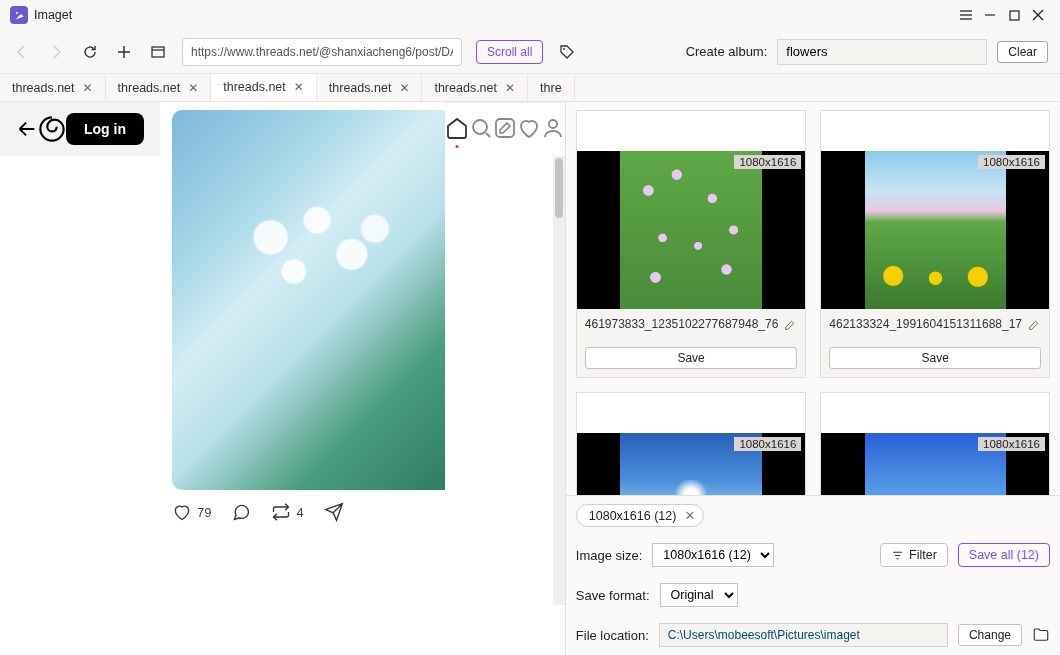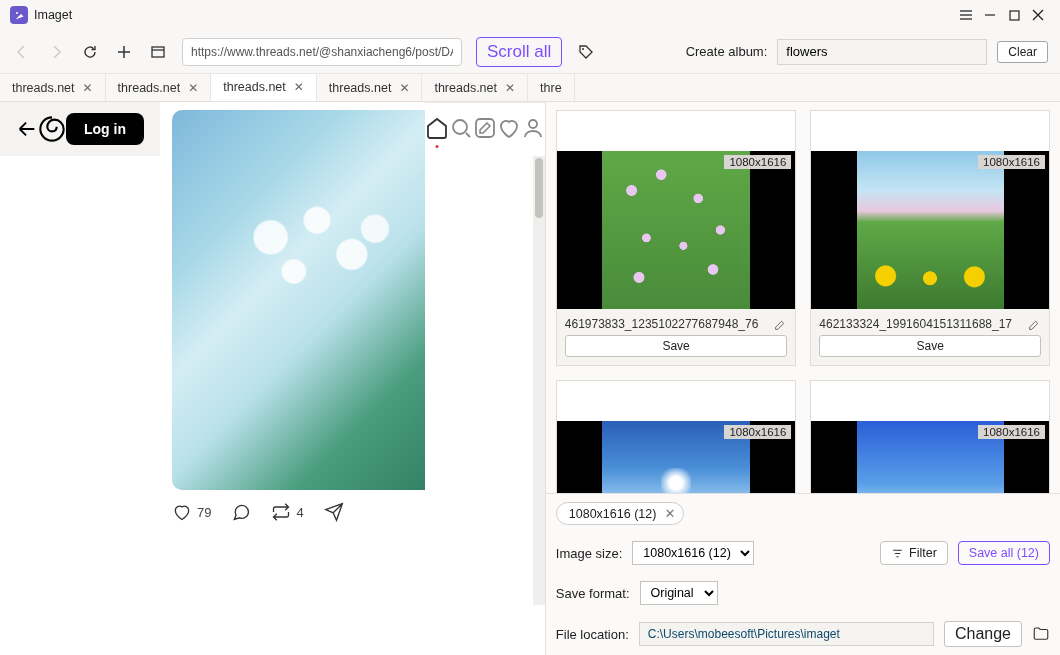--- a/index.html
+++ b/index.html
@@ -9,21 +9,21 @@
 .titlebar .logo { width: 18px; height: 18px; background: #6a5acd; border-radius: 4px; display: flex; align-items: center; justify-content: center; margin-right: 6px; }
 .titlebar .logo svg { width: 12px; height: 12px; fill: #fff; }
 .titlebar .title { font-size: 12.5px; font-weight: 500; }
 .titlebar .spacer { flex: 1; }
 .win-btn { width: 24px; height: 24px; display: flex; align-items: center; justify-content: center; cursor: pointer; }
 
 .toolbar { display: flex; align-items: center; height: 44px; padding: 0 12px; gap: 14px; border-bottom: 1px solid #e8e5e2; }
 .toolbar .nav-btn { width: 20px; height: 20px; display: flex; align-items: center; justify-content: center; cursor: pointer; color: #555; }
 .toolbar .nav-btn.disabled { color: #ccc; }
 .urlbar { flex: 1; max-width: 280px; height: 28px; border: 1px solid #d0d0d0; border-radius: 4px; padding: 0 8px; font-size: 12px; color: #555; background: #fff; }
-.scroll-all { border: 1.5px solid #7c4dff; color: #7c4dff; padding: 4px 10px; border-radius: 4px; font-size: 17px; font-weight: 500; cursor: pointer; }
+.scroll-all { border: 1.5px solid #7c4dff; color: #7c4dff; padding: 4px 10px; border-radius: 4px; font-size: 12px; font-weight: 500; cursor: pointer; }
 .toolbar .right-controls { margin-left: auto; display: flex; align-items: center; gap: 10px; }
 .album-label { font-size: 13px; color: #222; }
 .album-input { width: 210px; height: 26px; border: 1px solid #d5d5d5; background: #f5f3f0; padding: 0 8px; font-size: 13px; }
 .clear-btn { border: 1px solid #a3a3a3; background: #fff; padding: 3px 10px; border-radius: 3px; font-size: 12px; cursor: pointer; }
 
 .tabbar { display: flex; height: 28px; border-bottom: 1px solid #e3e0dd; overflow: hidden; }
 .tab { display: flex; align-items: center; padding: 0 12px; gap: 8px; font-size: 12.5px; color: #333; border-right: 1px solid #e8e5e2; cursor: pointer; }
 .tab.active { background: #fff; border-bottom: 2px solid #fff; margin-bottom: -1px; }
 .tab .close { font-size: 12px; color: #666; }
 
@@ -54,35 +54,35 @@
 .t1::before { content:""; position:absolute; inset:0 19% 0 19%; background: radial-gradient(circle at 20% 25%,#e8c8f0 3%,transparent 3.5%),radial-gradient(circle at 40% 15%,#e8c8f0 3%,transparent 3.5%),radial-gradient(circle at 65% 30%,#e8c8f0 3%,transparent 3.5%),radial-gradient(circle at 80% 50%,#e8c8f0 3%,transparent 3.5%),radial-gradient(circle at 30% 55%,#e8c8f0 3%,transparent 3.5%),radial-gradient(circle at 55% 60%,#e8c8f0 3%,transparent 3.5%),radial-gradient(circle at 75% 75%,#e8c8f0 3%,transparent 3.5%),radial-gradient(circle at 25% 80%,#e8c8f0 3%,transparent 3.5%); }
 .t2 { background: linear-gradient(to bottom,#8fc9e8 0%,#c5e5f5 25%,#e8c8e0 38%,#5fa847 45%,#3d7a30 100%); }
 .t2::before { content:""; position:absolute; inset: auto 19% 12% 19%; height:30%; background: radial-gradient(circle at 20% 70%,#f5d000 8%,transparent 9%),radial-gradient(circle at 50% 75%,#f5d000 8%,transparent 9%),radial-gradient(circle at 80% 72%,#f5d000 8%,transparent 9%); }
 .t3 { background: linear-gradient(to bottom,#2a5fb8 0%,#4a8fd8 30%,#a8d5f5 55%,#3d7a30 85%); }
 .t3::before { content:""; position:absolute; top:30%; left:50%; transform:translateX(-50%); width:30px; height:30px; background: radial-gradient(circle,#fff 30%,rgba(255,255,255,0.4) 60%,transparent 80%); }
 .t3::after { content:""; position:absolute; inset: auto 19% 5% 19%; height:25%; background: radial-gradient(circle at 35% 60%,#f5d000 10%,transparent 11%),radial-gradient(circle at 60% 65%,#f5d000 10%,transparent 11%); }
 .t4 { background: linear-gradient(to bottom,#2a5fd8 0%,#5a9fe8 40%,#c5e5f5 60%,#3d8a3d 80%); }
 .t4::before { content:""; position:absolute; inset: auto 19% 8% 19%; height:35%; background: radial-gradient(circle at 40% 70%,#9585c8 7%,transparent 8%),radial-gradient(circle at 55% 60%,#b5a5e0 6%,transparent 7%),radial-gradient(circle at 30% 80%,#9585c8 6%,transparent 7%); }
 .dim-badge { position: absolute; top: 4px; right: 4px; background: #d8d5d2; font-size: 11.5px; padding: 1px 5px; }
 .thumb-meta { padding: 8px; text-align: center; background: #f6f4f1; }
-.thumb-name { display: flex; align-items: center; justify-content: center; gap: 16px; font-size: 12px; color: #333; margin-bottom: 4px; }
+.thumb-name { display: flex; align-items: center; justify-content: center; gap: 6px; font-size: 12px; color: #333; margin-bottom: 16px; }
 .thumb-save { border: 1px solid #c5c2be; background: #fff; padding: 3px 14px; border-radius: 3px; font-size: 12px; cursor: pointer; }
 
 .filter-chip-row { padding: 8px 10px; border-top: 1px solid #e3e0dd; }
 .chip { display: inline-flex; align-items: center; gap: 8px; border: 1px solid #d0cdc8; border-radius: 14px; padding: 3px 8px 3px 12px; font-size: 12.5px; background: #fff; }
 .chip .x { cursor: pointer; color: #777; font-size: 13px; }
 
 .controls-row { display: flex; align-items: center; padding: 8px 10px; gap: 10px; font-size: 13px; }
 .controls-row label { white-space: nowrap; }
 .sel { border: 1px solid #c5c2be; padding: 3px 6px; font-size: 12.5px; background: #fff; }
 .controls-row .spacer { flex: 1; }
 .filter-btn { display: inline-flex; align-items: center; gap: 5px; border: 1px solid #c5c2be; background: #fff; padding: 4px 10px; border-radius: 4px; font-size: 12.5px; cursor: pointer; }
 .save-all { border: 1.5px solid #7c4dff; color: #7c4dff; padding: 4px 10px; border-radius: 4px; font-size: 12.5px; font-weight: 500; cursor: pointer; }
 .loc-input { flex: 1; border: 1px solid #d5d2cd; background: #f5f3f0; padding: 4px 8px; font-size: 12px; color: #0c4a6e; }
-.change-btn { border: 1px solid #c5c2be; background: #fff; padding: 3px 10px; border-radius: 3px; font-size: 16px; cursor: pointer; }
+.change-btn { border: 1px solid #c5c2be; background: #fff; padding: 3px 10px; border-radius: 3px; font-size: 12px; cursor: pointer; }
 svg { display: block; }
 </style>
 </head>
 <body>
 
 <div class="titlebar">
   <div class="logo">
     <svg viewBox="0 0 24 24">
         <path d="M21 15l-5-5L5 21"></path>
         <circle cx="8" cy="8" r="2"></circle>

